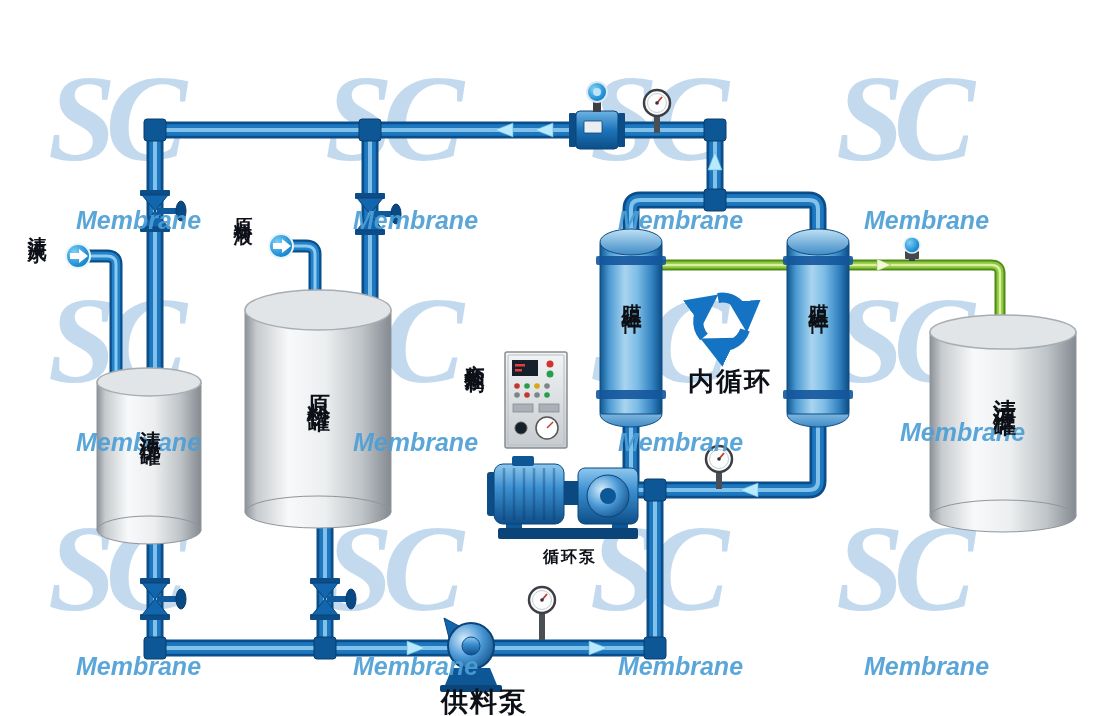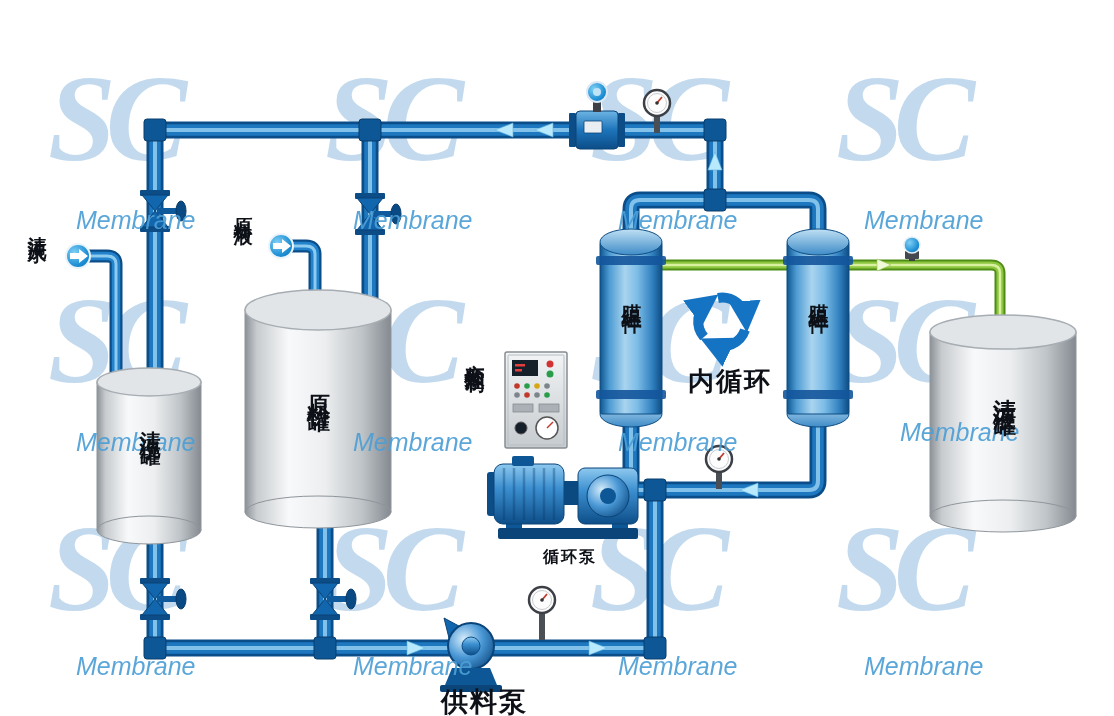--- a/index.html
+++ b/index.html
@@ -3,21 +3,21 @@
 <meta charset="utf-8">
 <style>
   html,body{margin:0;padding:0;background:#fff;}
   .stage{position:relative;width:1114px;height:716px;background:#ffffff;overflow:hidden;
          font-family:"Liberation Sans",sans-serif;}
   svg{position:absolute;left:0;top:0;z-index:1;}
   
   .wm-sc{position:absolute;z-index:0;font-family:"Liberation Serif",serif;
          font-style:italic;font-weight:bold;font-size:122px;line-height:1;
          letter-spacing:-10px;color:#c3daee;}
-  .wm-brand{position:absolute;z-index:2;font-style:italic;font-weight:normal;
+  .wm-brand{position:absolute;z-index:2;font-style:italic;font-weight:bold;
          font-size:25px;color:#4d9fd6;opacity:.92;}
   
   .lbl{position:absolute;z-index:3;font-weight:bold;color:#0d1117;white-space:nowrap;}
   .vert{writing-mode:vertical-rl;text-orientation:upright;}
   .title{left:50%;top:18px;transform:translateX(-50%);font-size:40px;letter-spacing:6px;
          font-family:"Liberation Serif",serif;color:#0a0a0a;}
   
   .pO{stroke:#0b4d88;stroke-width:17;fill:none;}
   .pM{stroke:#1e78c0;stroke-width:11.5;fill:none;}
   .pH{stroke:#82c2ea;stroke-width:4;fill:none;}

